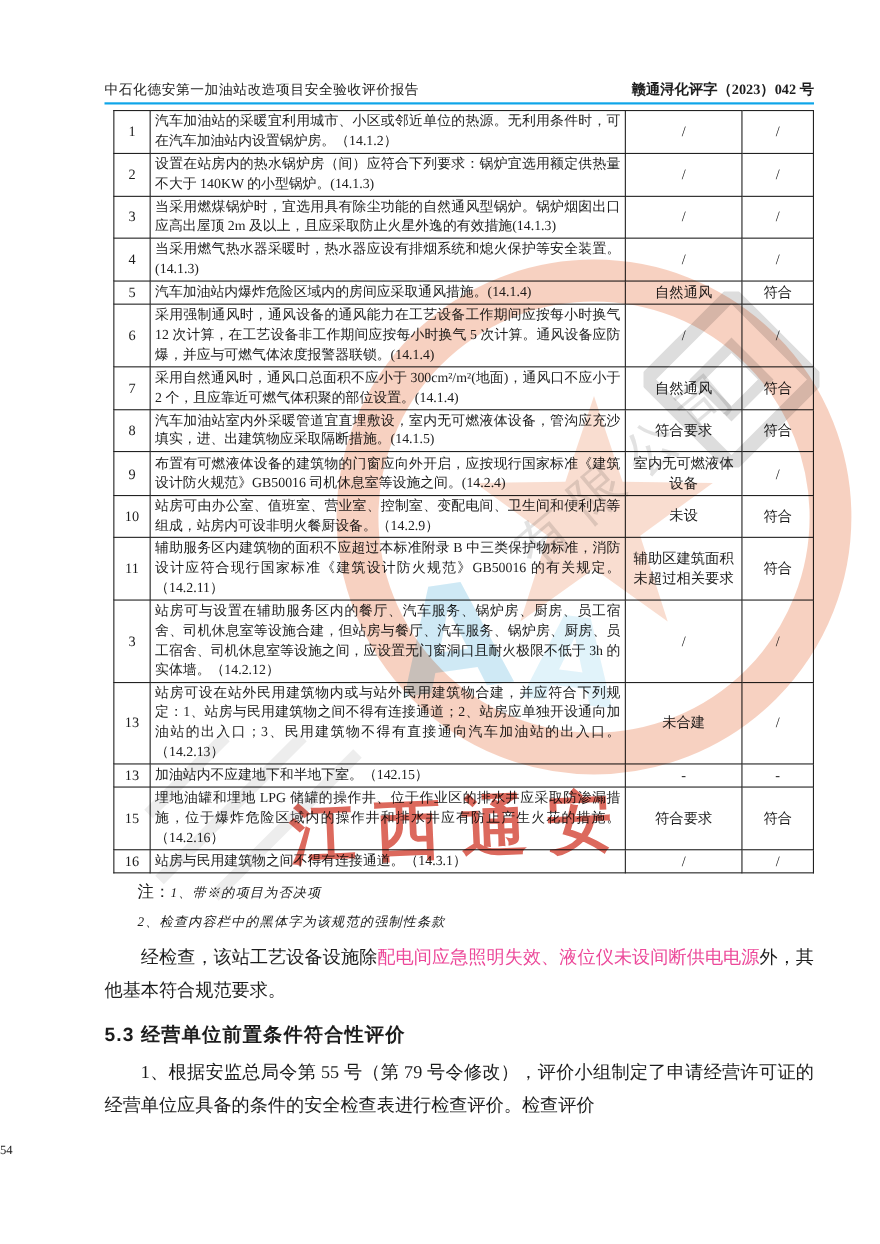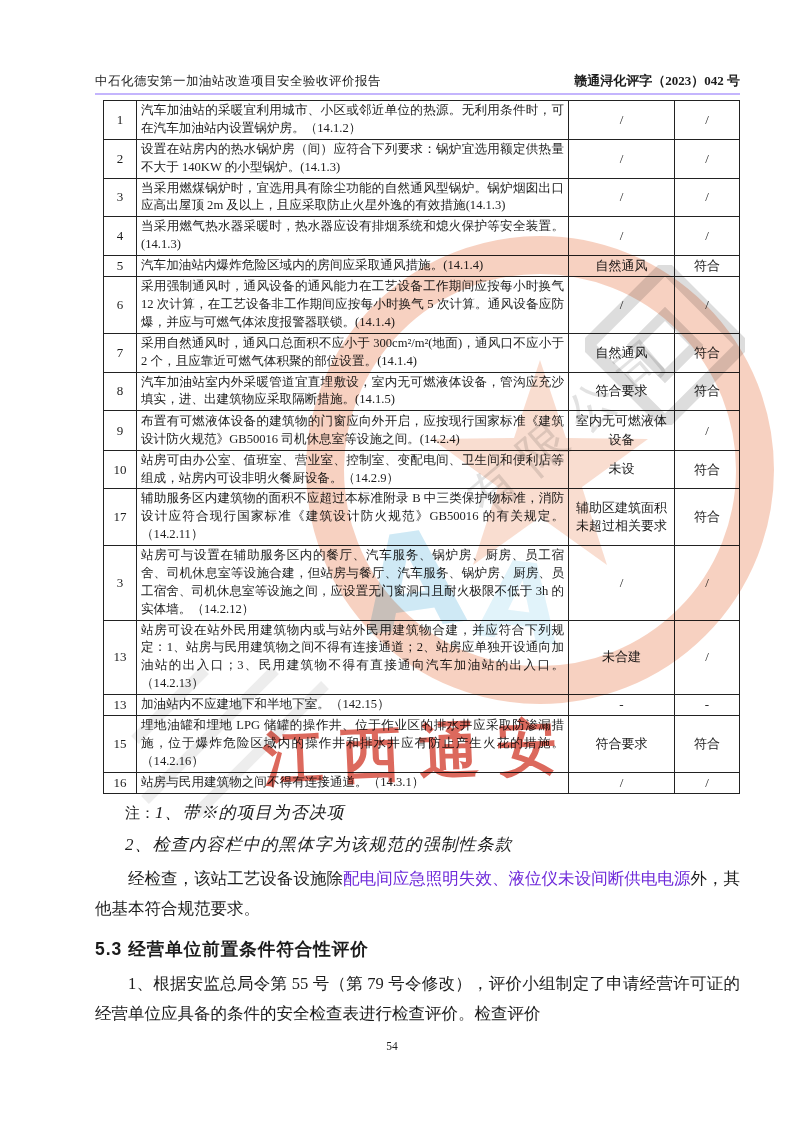--- a/index.html
+++ b/index.html
@@ -3,44 +3,44 @@
 <meta charset="utf-8">
 <style>
   html,body { margin:0; padding:0; background:#ffffff; }
   .page {
     position:relative; width:800px; height:1131px; background:#fff; overflow:hidden;
     font-family:"Liberation Serif","DejaVu Serif",serif; color:#1c1c1c;
   }
   .content { position:absolute; left:95px; top:72px; width:645px; }
 
   .docheader { display:flex; justify-content:space-between; align-items:flex-end;
-    border-bottom:2px solid #c4b5fd; padding-bottom:3px; }
+    border-bottom:2px solid #0ea5e9; padding-bottom:3px; }
   .h-left { font-size:12.5px; letter-spacing:.5px; }
   .h-right { font-size:13px; font-weight:bold;padding-left:19px; }
 
   table.checklist { border-collapse:collapse; table-layout:fixed; width:637px; margin-left:8px; margin-top:5px; }
   table.checklist td { border:1.6px solid #222; vertical-align:middle; }
   td.no   { width:30px;  text-align:center; font-size:13px; }
   td.ct   { font-size:12.6px; line-height:1.42; padding:1px 4px; text-align:justify;margin-top:20px; }
   td.res  { width:101px; text-align:center; font-size:13px; line-height:1.4; padding:1px 2px; }
   td.cc   { width:60px;  text-align:center; font-size:13px; padding:1px 2px; }
 
   .notes { margin-top:7px; margin-left:30px; }
   .notes-line1 { font-size:14px; }
   .notes-label { font-size:15px; }
-  .note-item { font-size:17px; font-style:italic; letter-spacing:1px; }
+  .note-item { font-size:12px; font-style:italic; letter-spacing:1px; }
   .notes-line2 { margin-top:9px; }
 
   .para { font-size:16.5px; line-height:1.82; text-align:justify; text-indent:2em; margin:8px 0 0 0; }
-  .red  { color:#6d28d9; }
+  .red  { color:#ec4899; }
 
   .sec-heading { font-size:17.5px; font-weight:bold; margin:13px 0 4px 0;
     font-family:"Liberation Sans","DejaVu Sans",sans-serif; letter-spacing:1px; }
 
-  .pageno { position:absolute; left:0; right:16px; top:1040px; text-align:center; font-size:11.5px; }
+  .pageno { position:absolute; left:0; right:16px; top:1040px; text-align:left; font-size:11.5px; }
 
   
   .wm { position:absolute; pointer-events:none; mix-blend-mode:multiply; }
   .seal-svg { left:300px; top:230px; }
   .grey-logo-svg { left:585px; top:265px; }
   .grey-strokes-svg { left:125px; top:590px; }
   .grey-text {
     left:455px; top:480px; transform:rotate(-40deg); transform-origin:left top;
     font-size:48px; letter-spacing:16px; color:#c6c6c6; opacity:.5;
     font-family:"Liberation Serif","DejaVu Serif",serif; white-space:nowrap;
@@ -122,21 +122,21 @@
           <td class="res">室内无可燃液体设备</td>
           <td class="cc">/</td>
         </tr>
         <tr>
           <td class="no">10</td>
           <td class="ct">站房可由办公室、值班室、营业室、控制室、变配电间、卫生间和便利店等组成，站房内可设非明火餐厨设备。（14.2.9）</td>
           <td class="res">未设</td>
           <td class="cc">符合</td>
         </tr>
         <tr>
-          <td class="no">17</td>
+          <td class="no">11</td>
           <td class="ct">辅助服务区内建筑物的面积不应超过本标准附录 B 中三类保护物标准，消防设计应符合现行国家标准《建筑设计防火规范》GB50016 的有关规定。（14.2.11）</td>
           <td class="res">辅助区建筑面积未超过相关要求</td>
           <td class="cc">符合</td>
         </tr>
         <tr>
           <td class="no">3</td>
           <td class="ct">站房可与设置在辅助服务区内的餐厅、汽车服务、锅炉房、厨房、员工宿舍、司机休息室等设施合建，但站房与餐厅、汽车服务、锅炉房、厨房、员工宿舍、司机休息室等设施之间，应设置无门窗洞口且耐火极限不低于 3h 的实体墙。（14.2.12）</td>
           <td class="res">/</td>
           <td class="cc">/</td>
         </tr>

